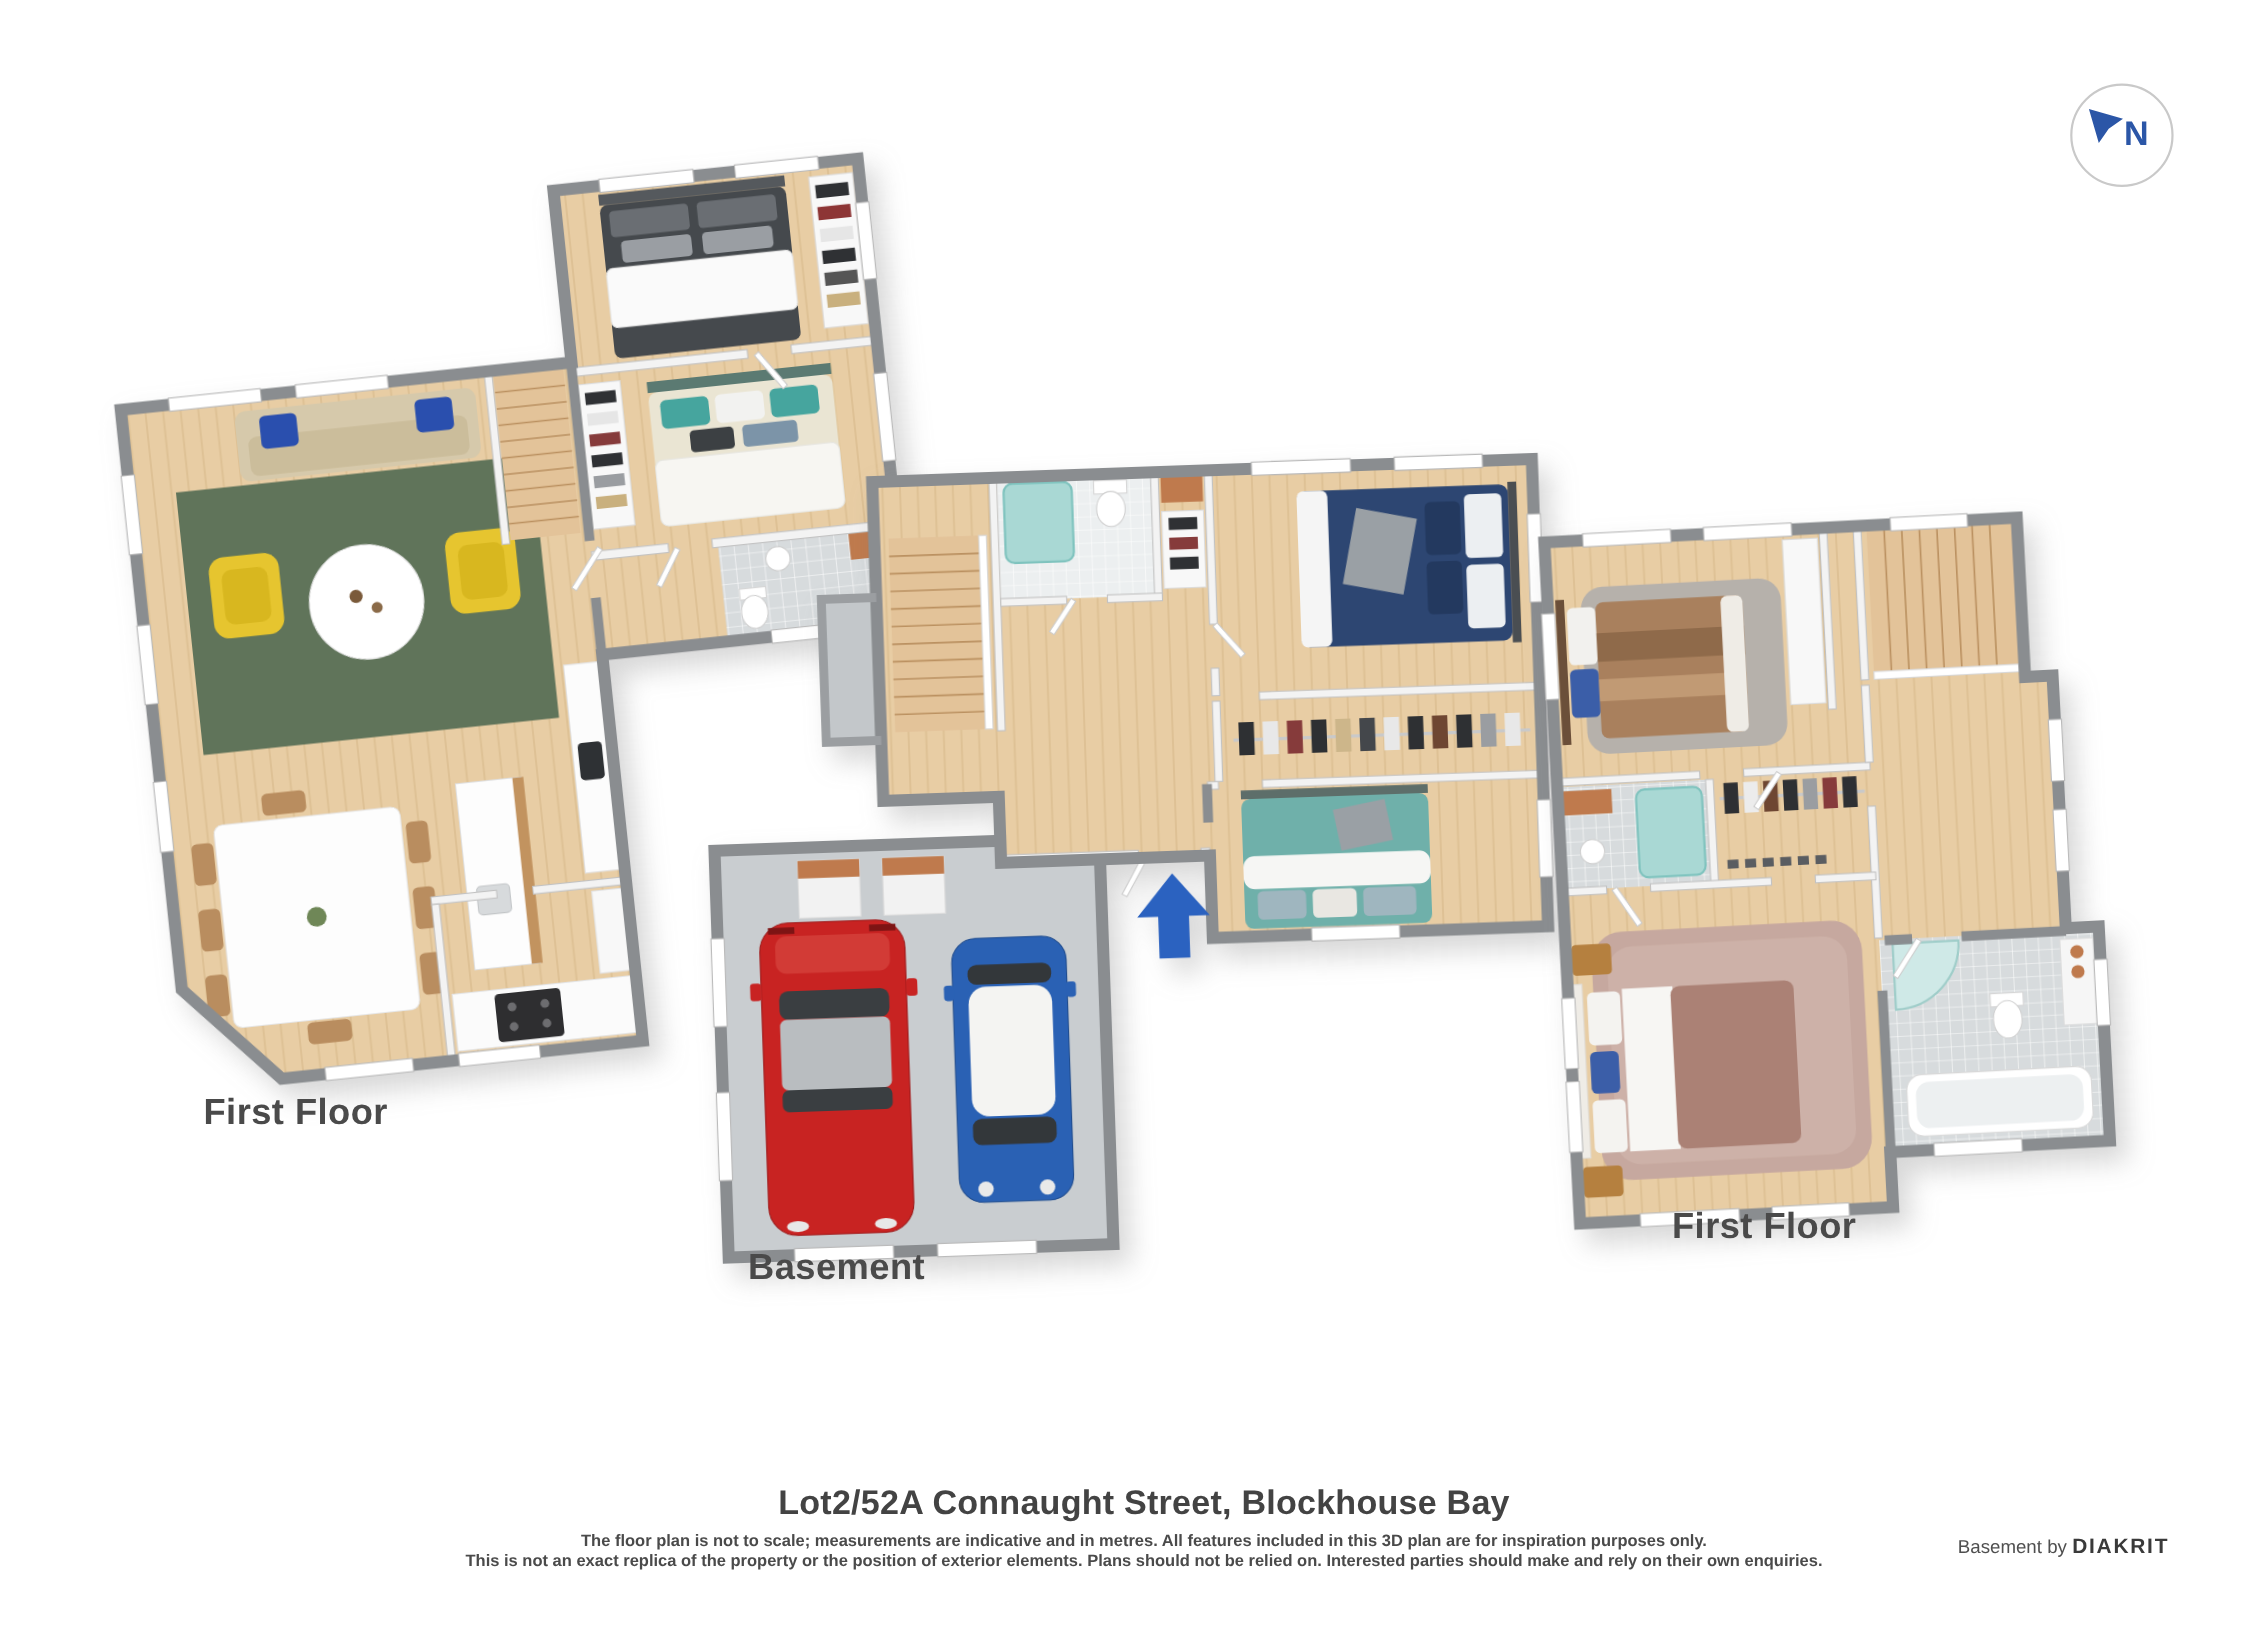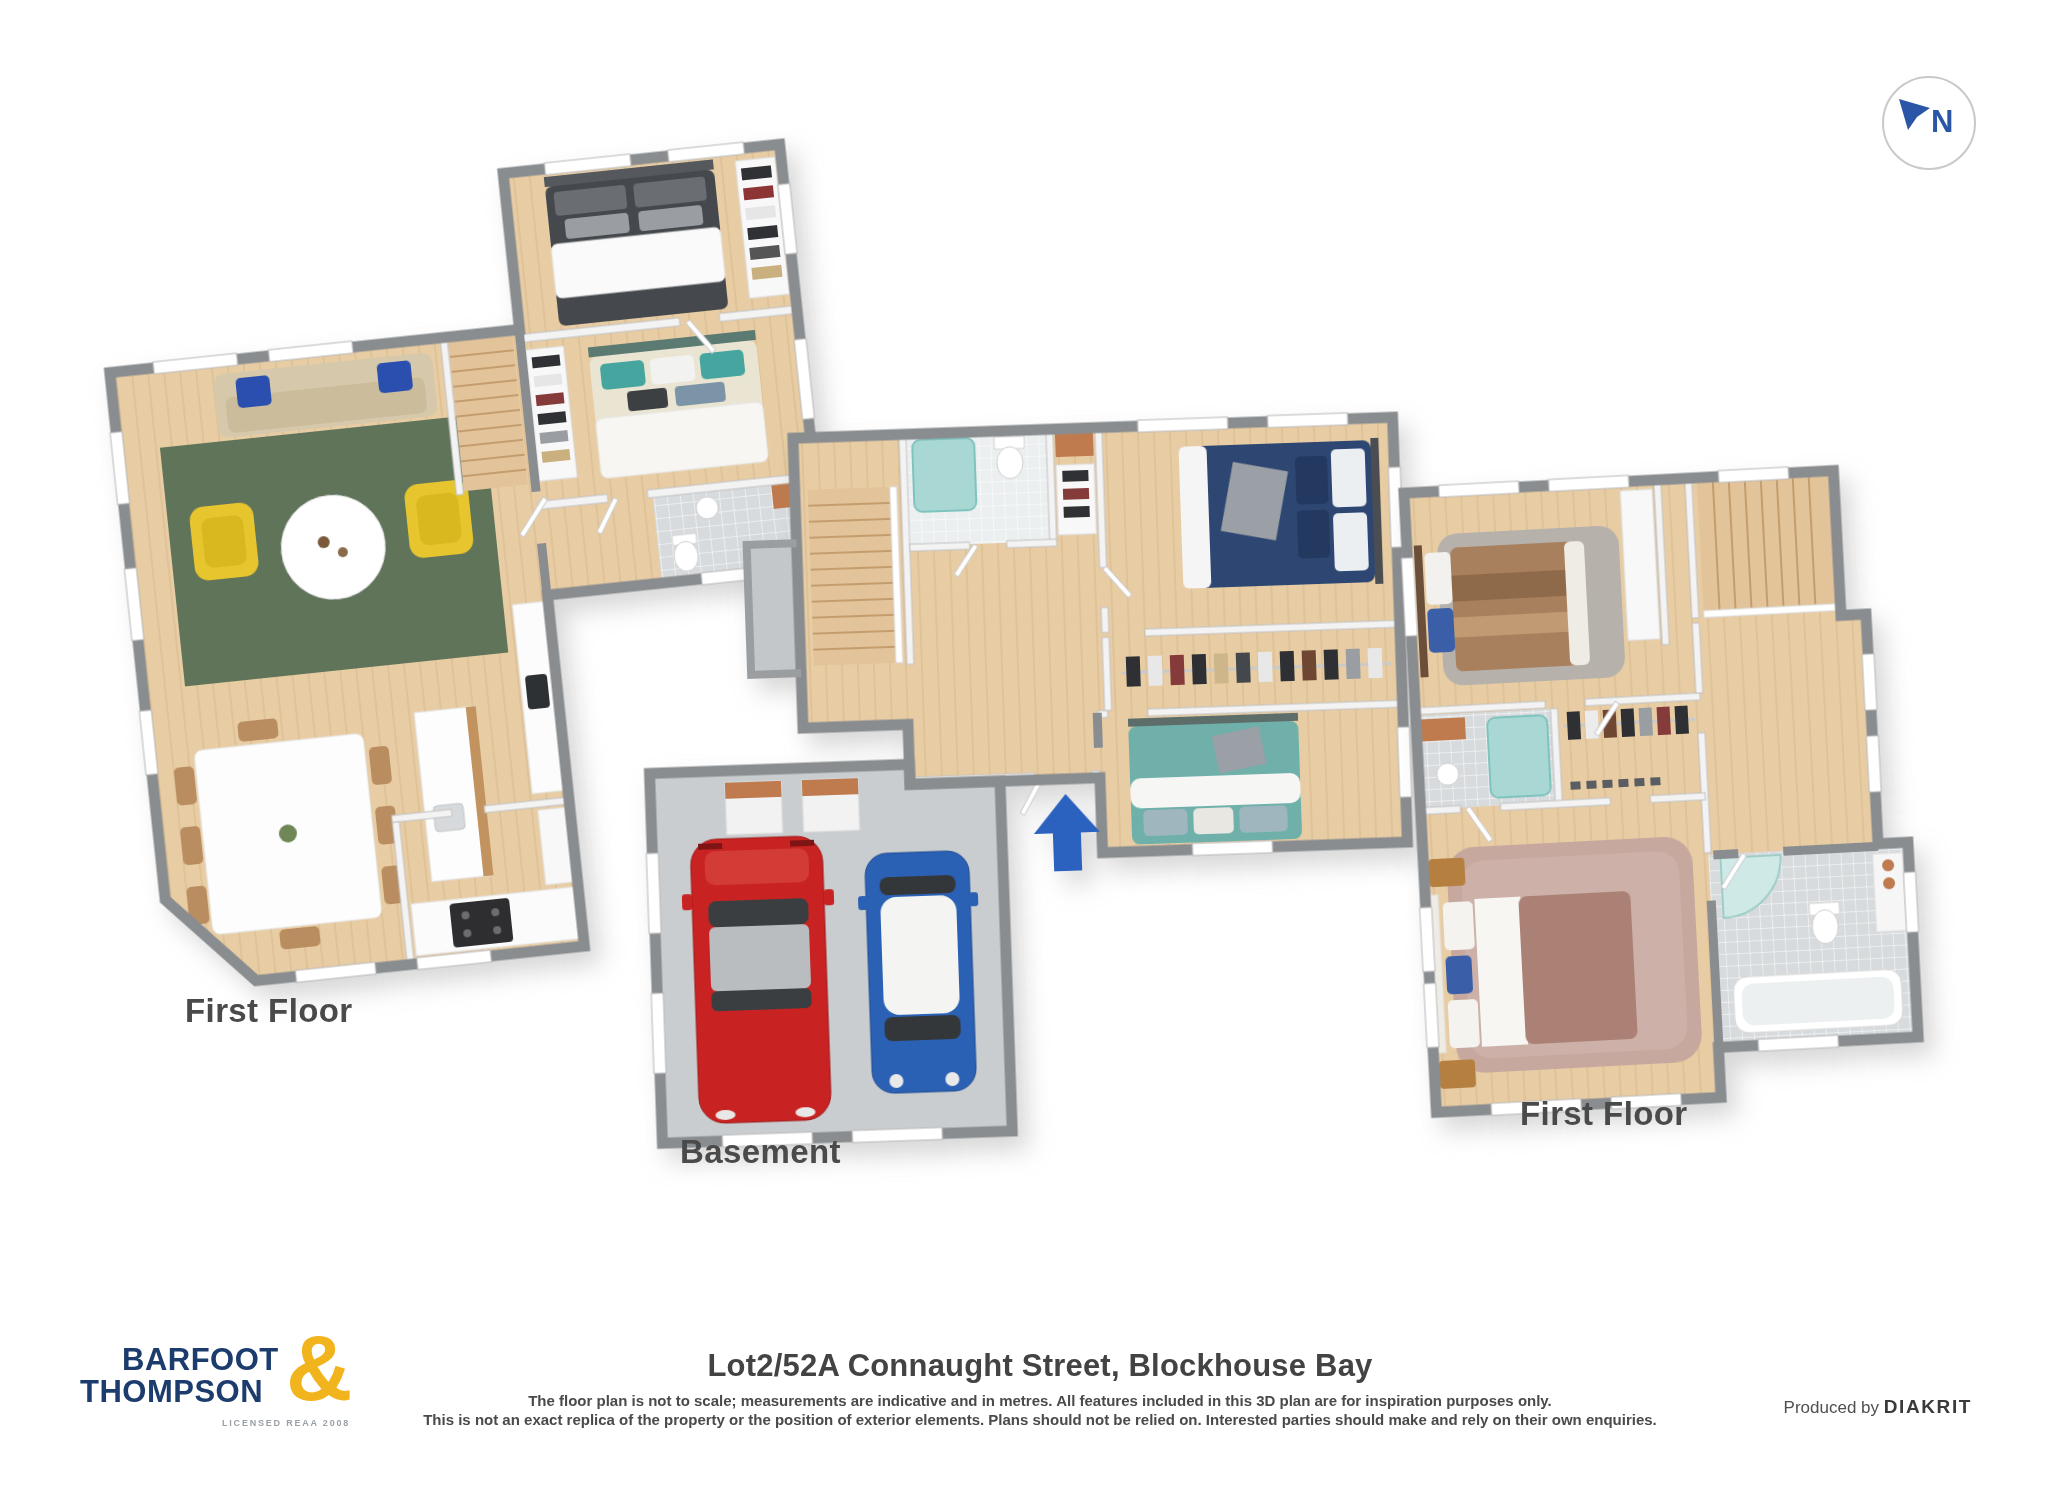--- a/index.html
+++ b/index.html
@@ -453,25 +453,19 @@
     </svg>
     <span class="n">N</span>
   </div>
 
   <div class="title-wrap">
     <p class="address">Lot2/52A Connaught Street, Blockhouse Bay</p>
     <p class="disc first">The floor plan is not to scale; measurements are indicative and in metres. All features included in this 3D plan are for inspiration purposes only.</p>
     <p class="disc">This is not an exact replica of the property or the position of exterior elements. Plans should not be relied on. Interested parties should make and rely on their own enquiries.</p>
   </div>
 
-  <div class="logo">
-    <span class="l1">BARFOOT</span>
-    <span class="l2">THOMPSON</span>
-    <span class="amp">&amp;</span>
-    <span class="lic">LICENSED REAA 2008</span>
-  </div>
 
   <div class="produced">
-    <span>Produced by</span>
+    <span>Basement by</span>
     <b>DIAKRIT</b>
   </div>
 
 </div>
 
 </body></html>

